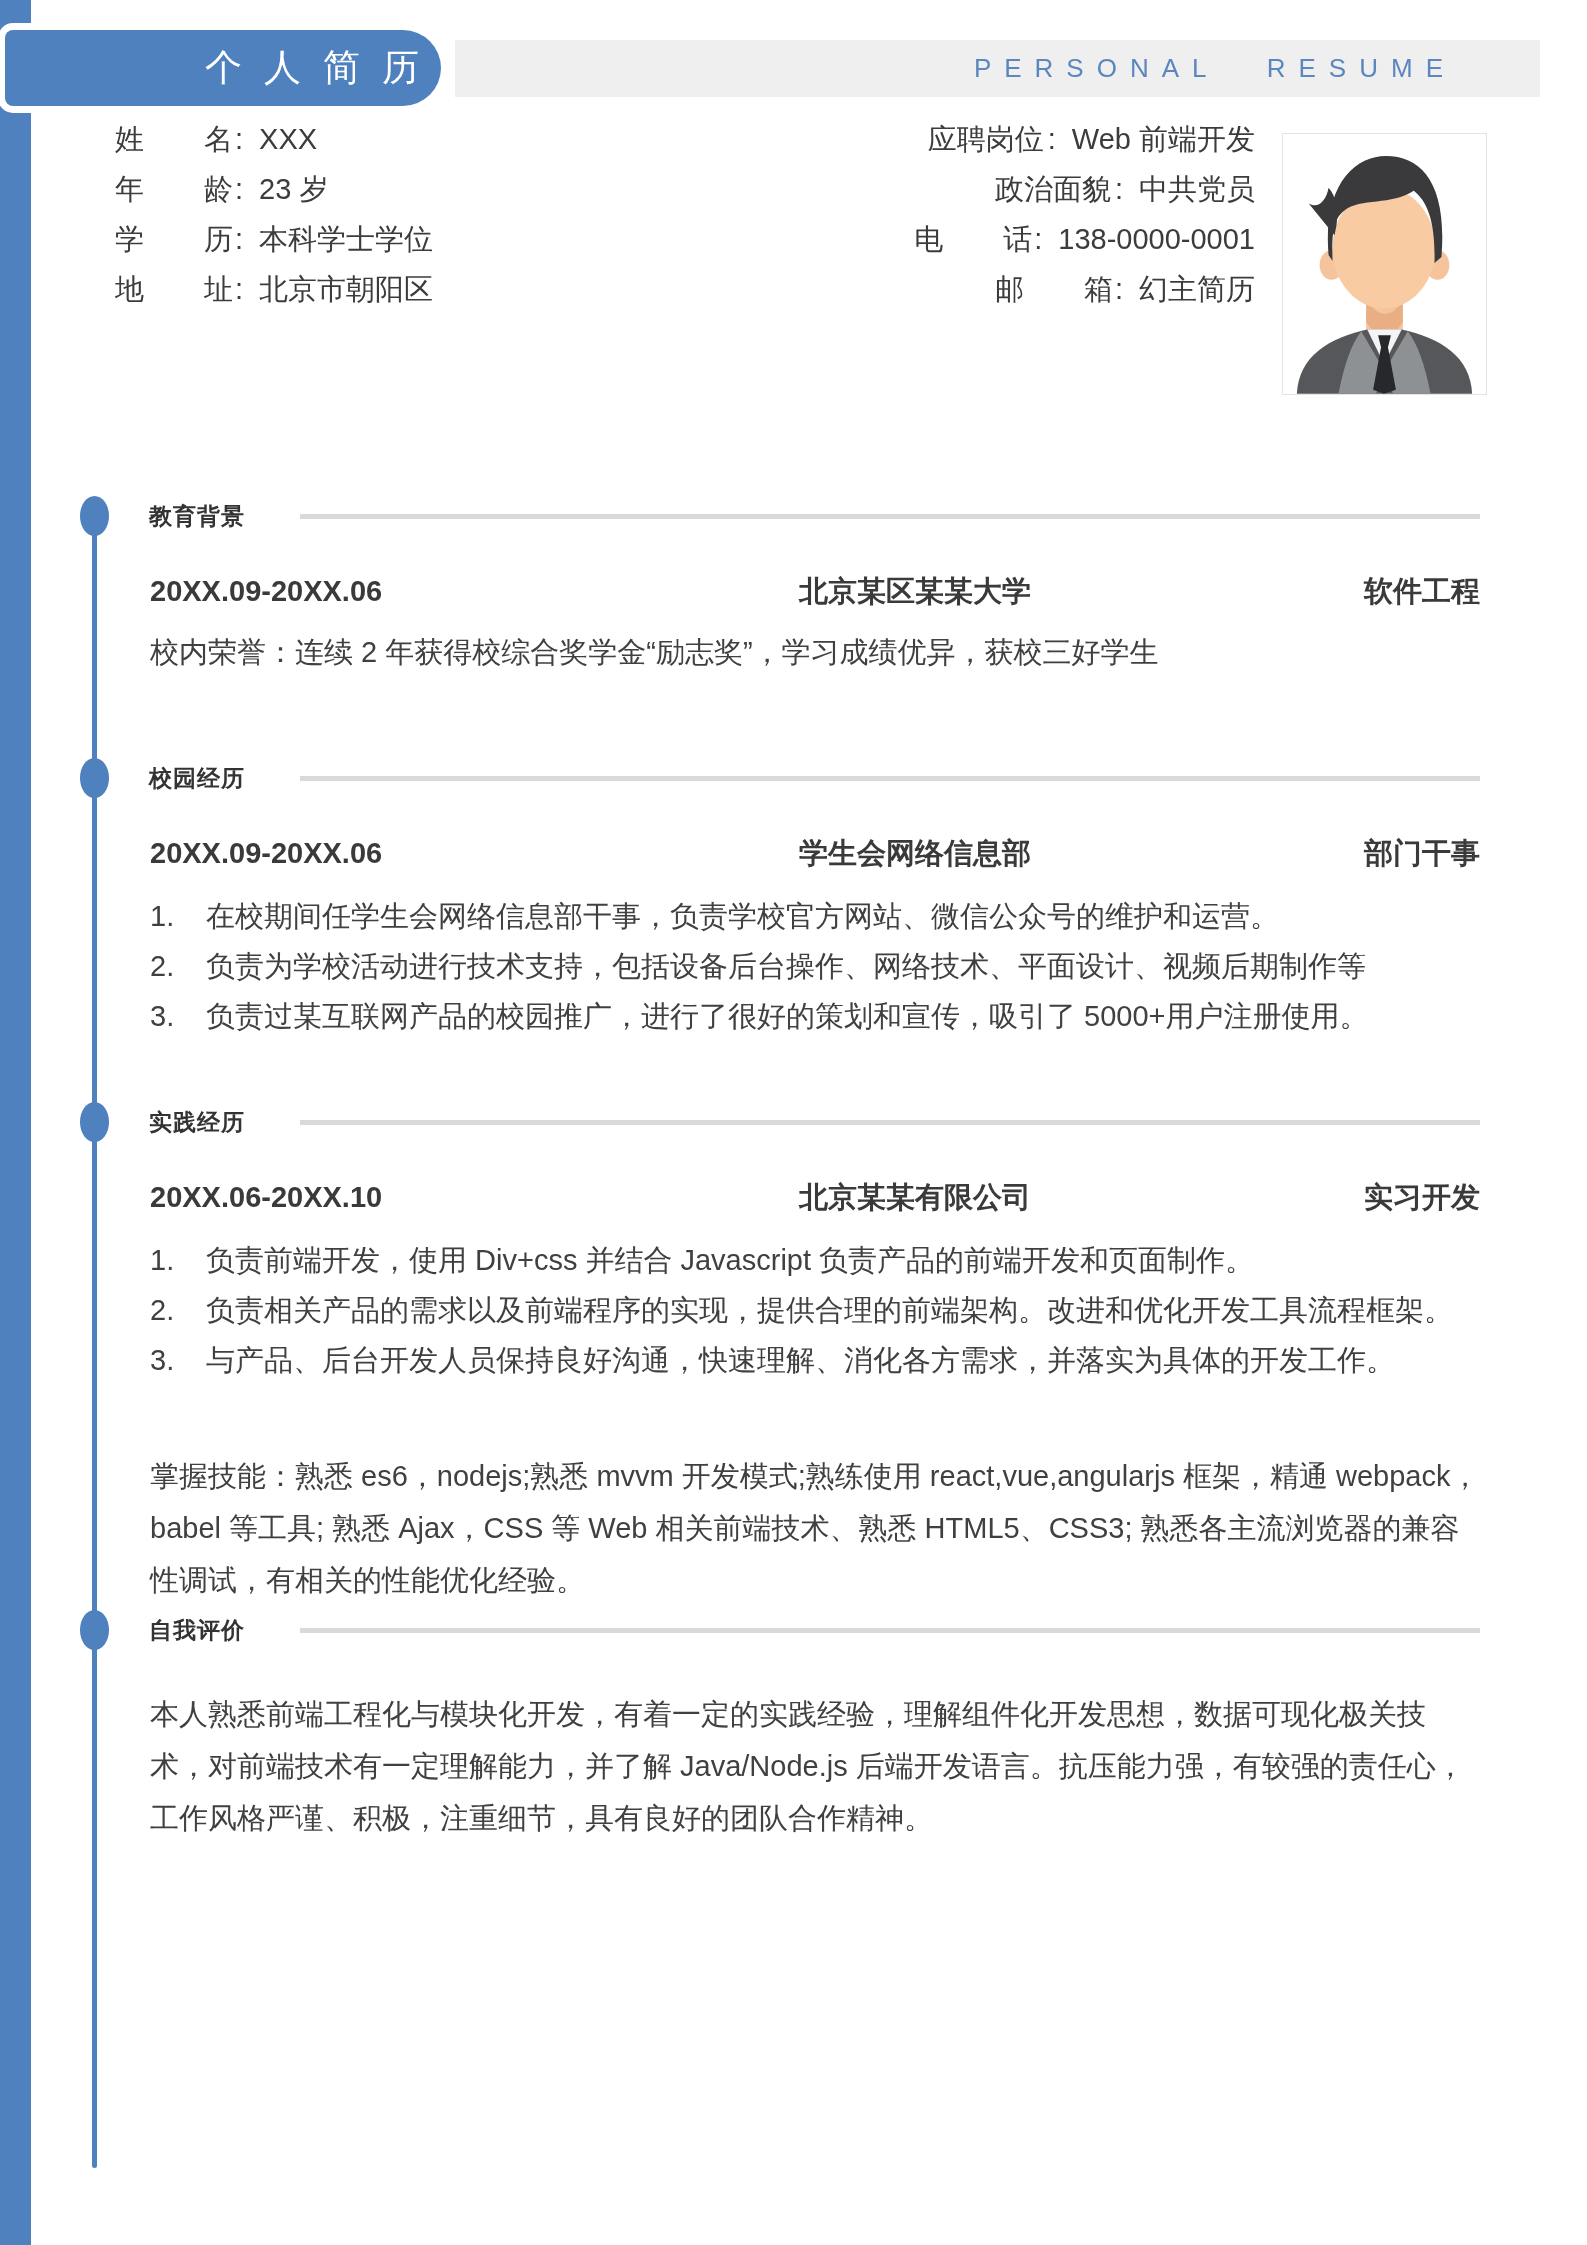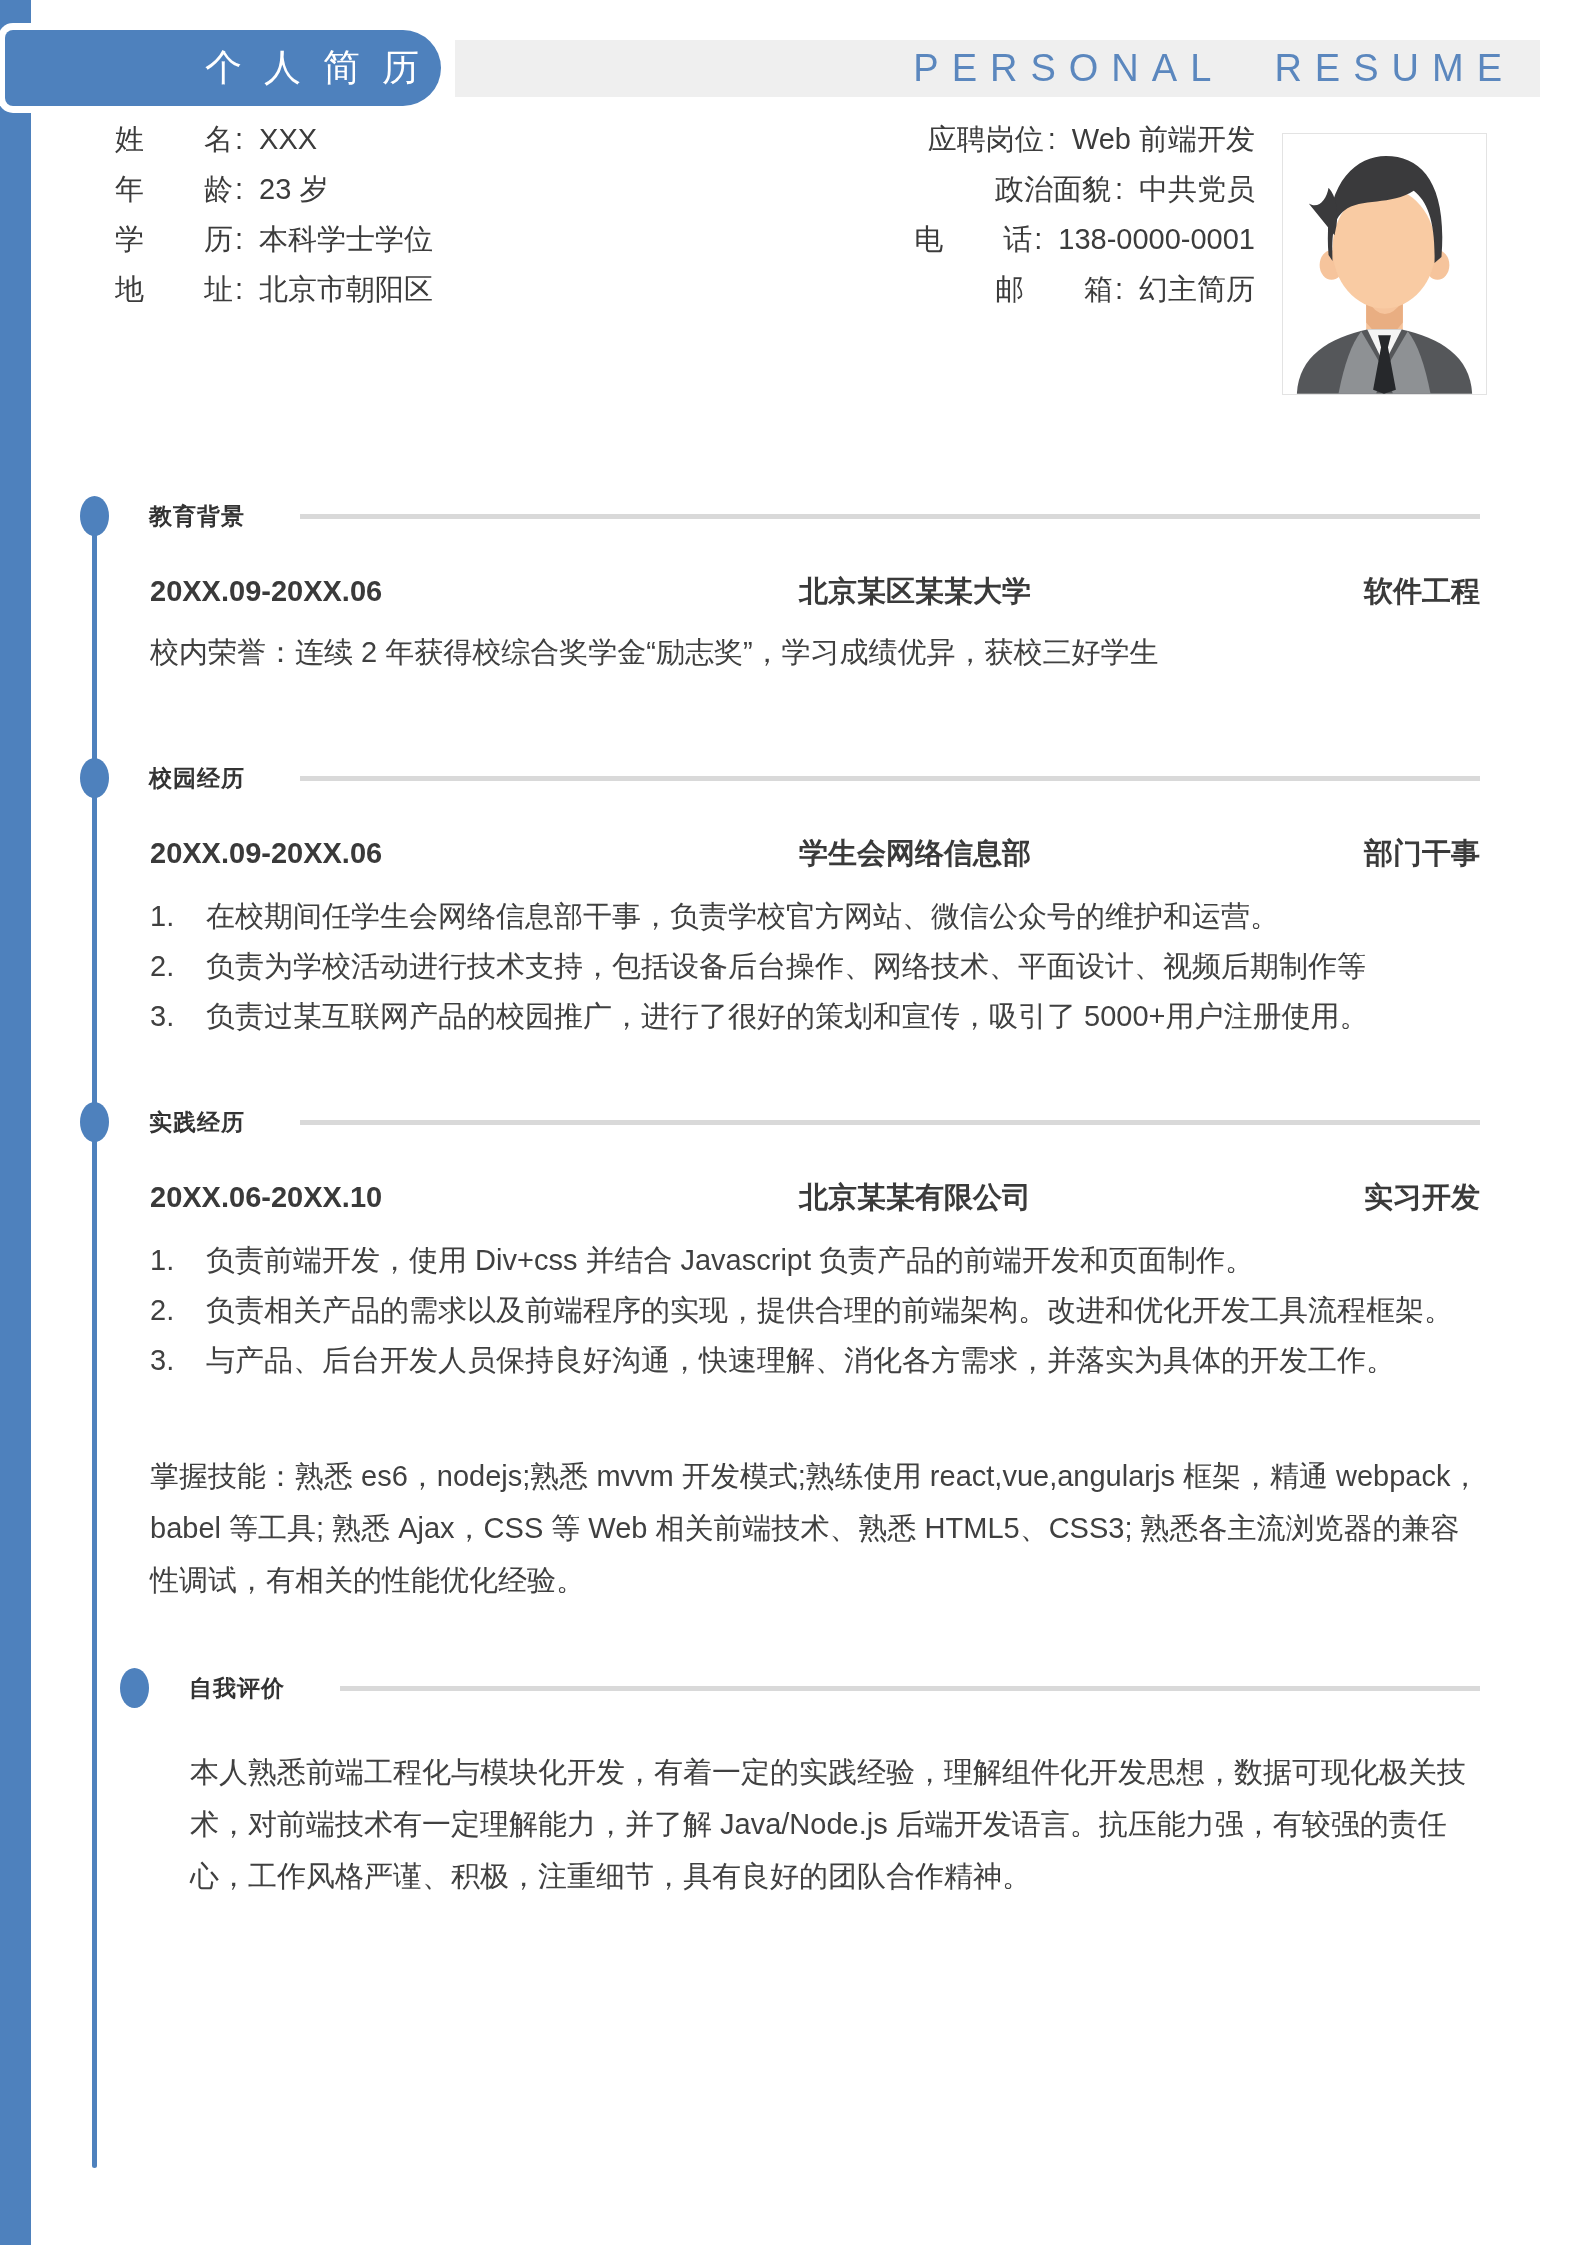--- a/index.html
+++ b/index.html
@@ -16,21 +16,21 @@
   .banner-pill{
     position:absolute;left:5px;top:0;width:436px;height:76px;background:#4e81bd;
     border-radius:8px 38px 38px 8px;box-shadow:0 0 0 7px #ffffff;
     display:flex;align-items:center;justify-content:flex-end;
   }
   .banner-pill .cn{color:#ffffff;font-size:37px;letter-spacing:22px;padding-left:22px;white-space:nowrap;}
   .banner-en{
     position:absolute;left:455px;right:47px;top:10px;height:57px;background:#efefef;
     display:flex;align-items:center;justify-content:flex-end;
   }
-  .banner-en .en{color:#5b87be;font-size:38px;letter-spacing:13px;word-spacing:28px;padding-right:25px;white-space:nowrap;}
+  .banner-en .en{color:#5b87be;font-size:26px;letter-spacing:13px;word-spacing:28px;padding-right:84px;white-space:nowrap;}
   
   .info{position:absolute;top:120px;left:115px;width:1140px;display:flex;}
   .icol{display:flex;flex-direction:column;row-gap:20px;}
   .icol.left{width:565px;flex:none;}
   .icol.right{flex:1;align-items:flex-end;}
   .irow{display:flex;align-items:baseline;font-size:29px;height:30px;color:#3c3c3c;}
   .lbl2{display:inline-flex;justify-content:space-between;width:118px;flex:none;}
   .lbl4{width:118px;flex:none;white-space:nowrap;}
   .colon{margin:0 16px 0 2px;}
   .ival{white-space:nowrap;}
@@ -51,21 +51,21 @@
   .para{line-height:52px;margin:0;}
   .para-block{margin-top:14px;}
   .para-block.loose{margin-top:34px;}
   .items{margin:22px 0 0 0;padding:0;list-style:none;}
   .item{display:flex;line-height:40px;margin-bottom:10px;}
   .item .num{width:56px;flex:none;}
   .item .txt{flex:1;}
   .sec-campus{margin-top:76px;}
   .sec-practice{margin-top:62px;}
   .sec-skills{margin-top:70px;}
-  .sec-eval{margin-top:58px;padding-left:40px;}
+  .sec-eval{}
 </style>
 </head>
 <body>
 
 <div class="left-strip"></div>
 <div class="timeline"></div>
 
 <div class="banner">
   <div class="banner-en">
     <span class="en">PERSONAL RESUME</span>

